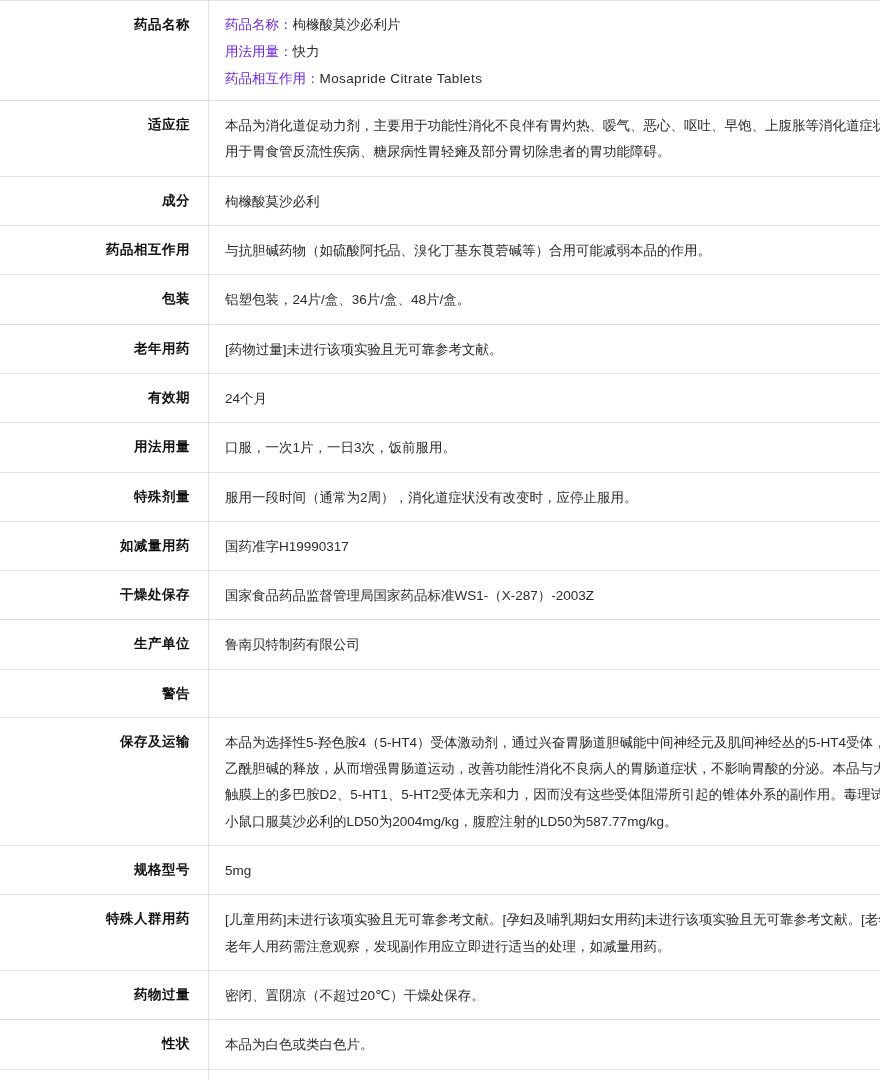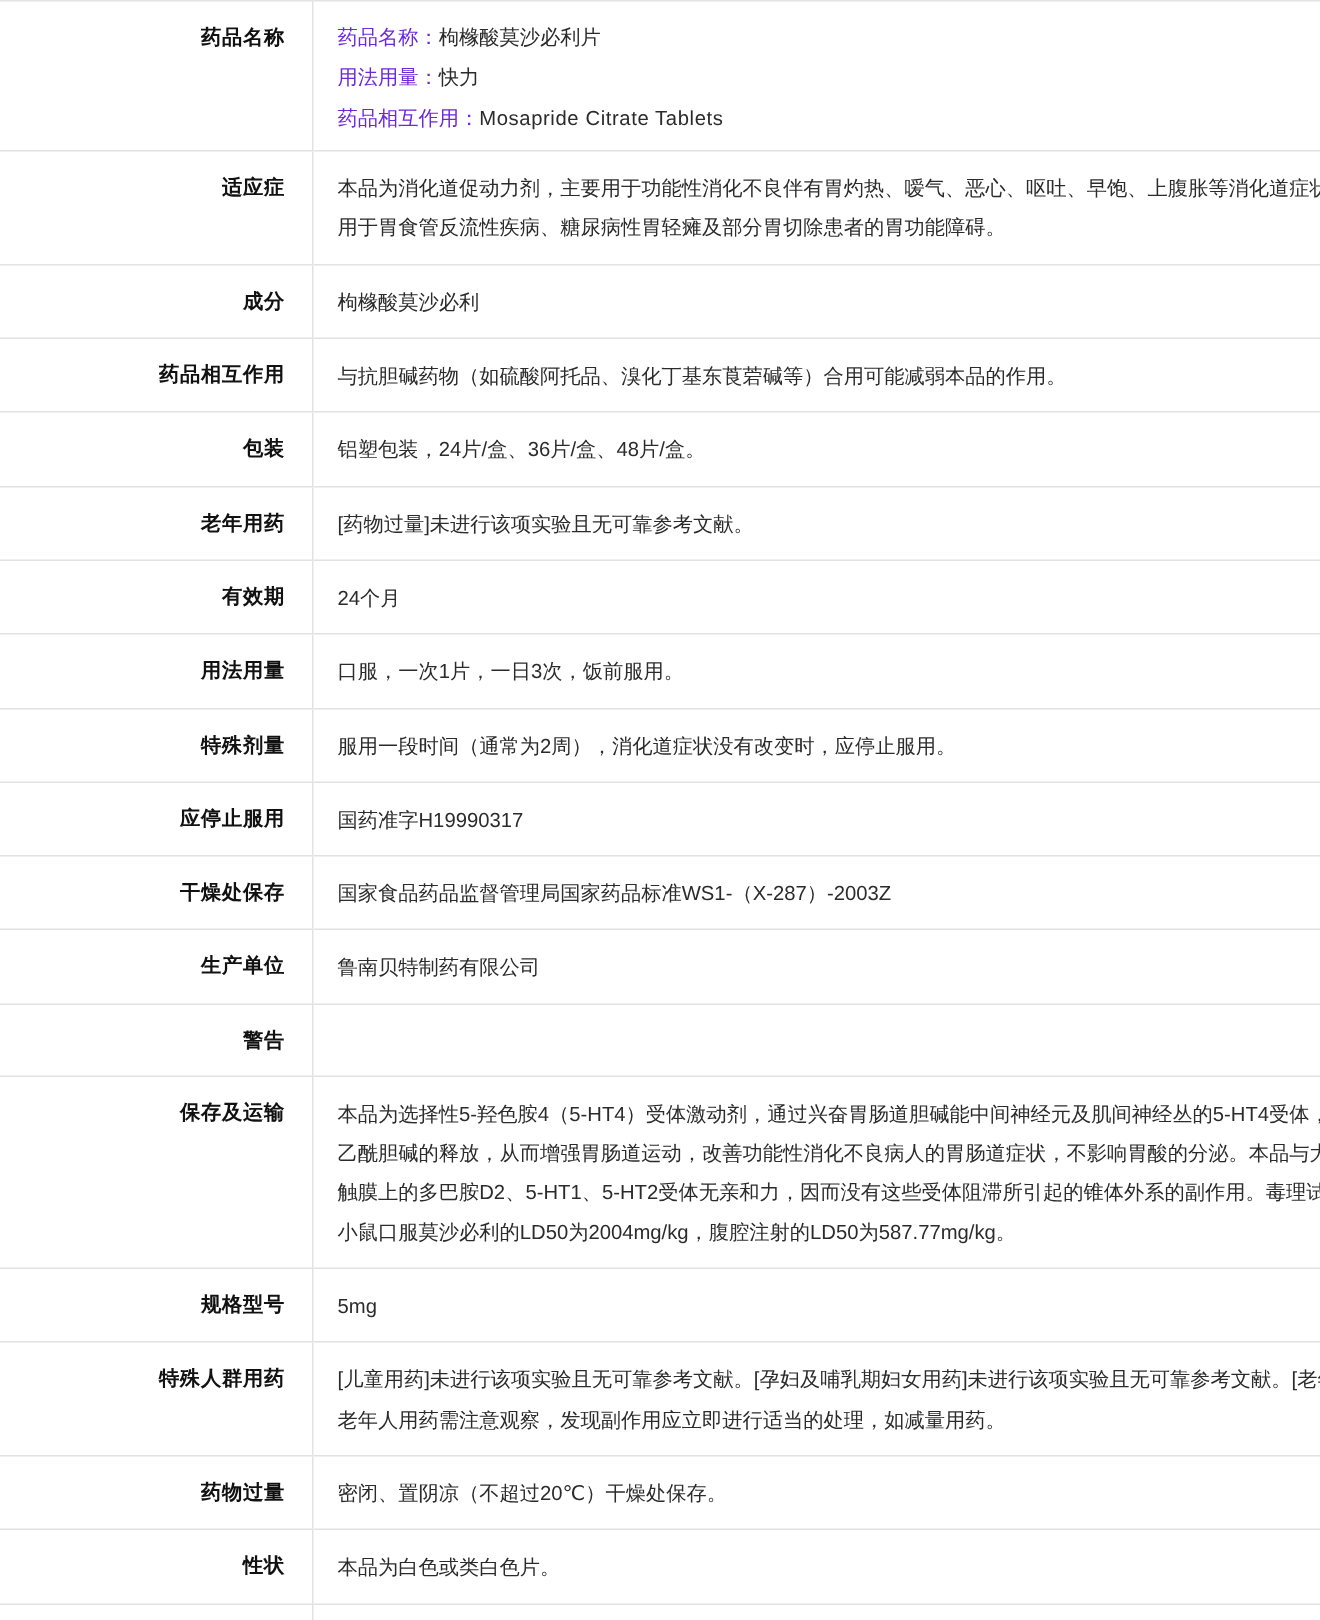--- a/index.html
+++ b/index.html
@@ -135,21 +135,21 @@
           <p class="para tall">口服，一次1片，一日3次，饭前服用。</p>
         </td>
       </tr>
       <tr>
         <td class="label-cell">特殊剂量</td>
         <td class="value-cell">
           <p class="para tall">服用一段时间（通常为2周），消化道症状没有改变时，应停止服用。</p>
         </td>
       </tr>
       <tr>
-        <td class="label-cell">应停止服用</td>
+        <td class="label-cell">如减量用药</td>
         <td class="value-cell">
           <p class="para tall">国药准字H19990317</p>
         </td>
       </tr>
       <tr>
         <td class="label-cell">干燥处保存</td>
         <td class="value-cell">
           <p class="para tall">国家食品药品监督管理局国家药品标准WS1-（X-287）-2003Z</p>
         </td>
       </tr>

